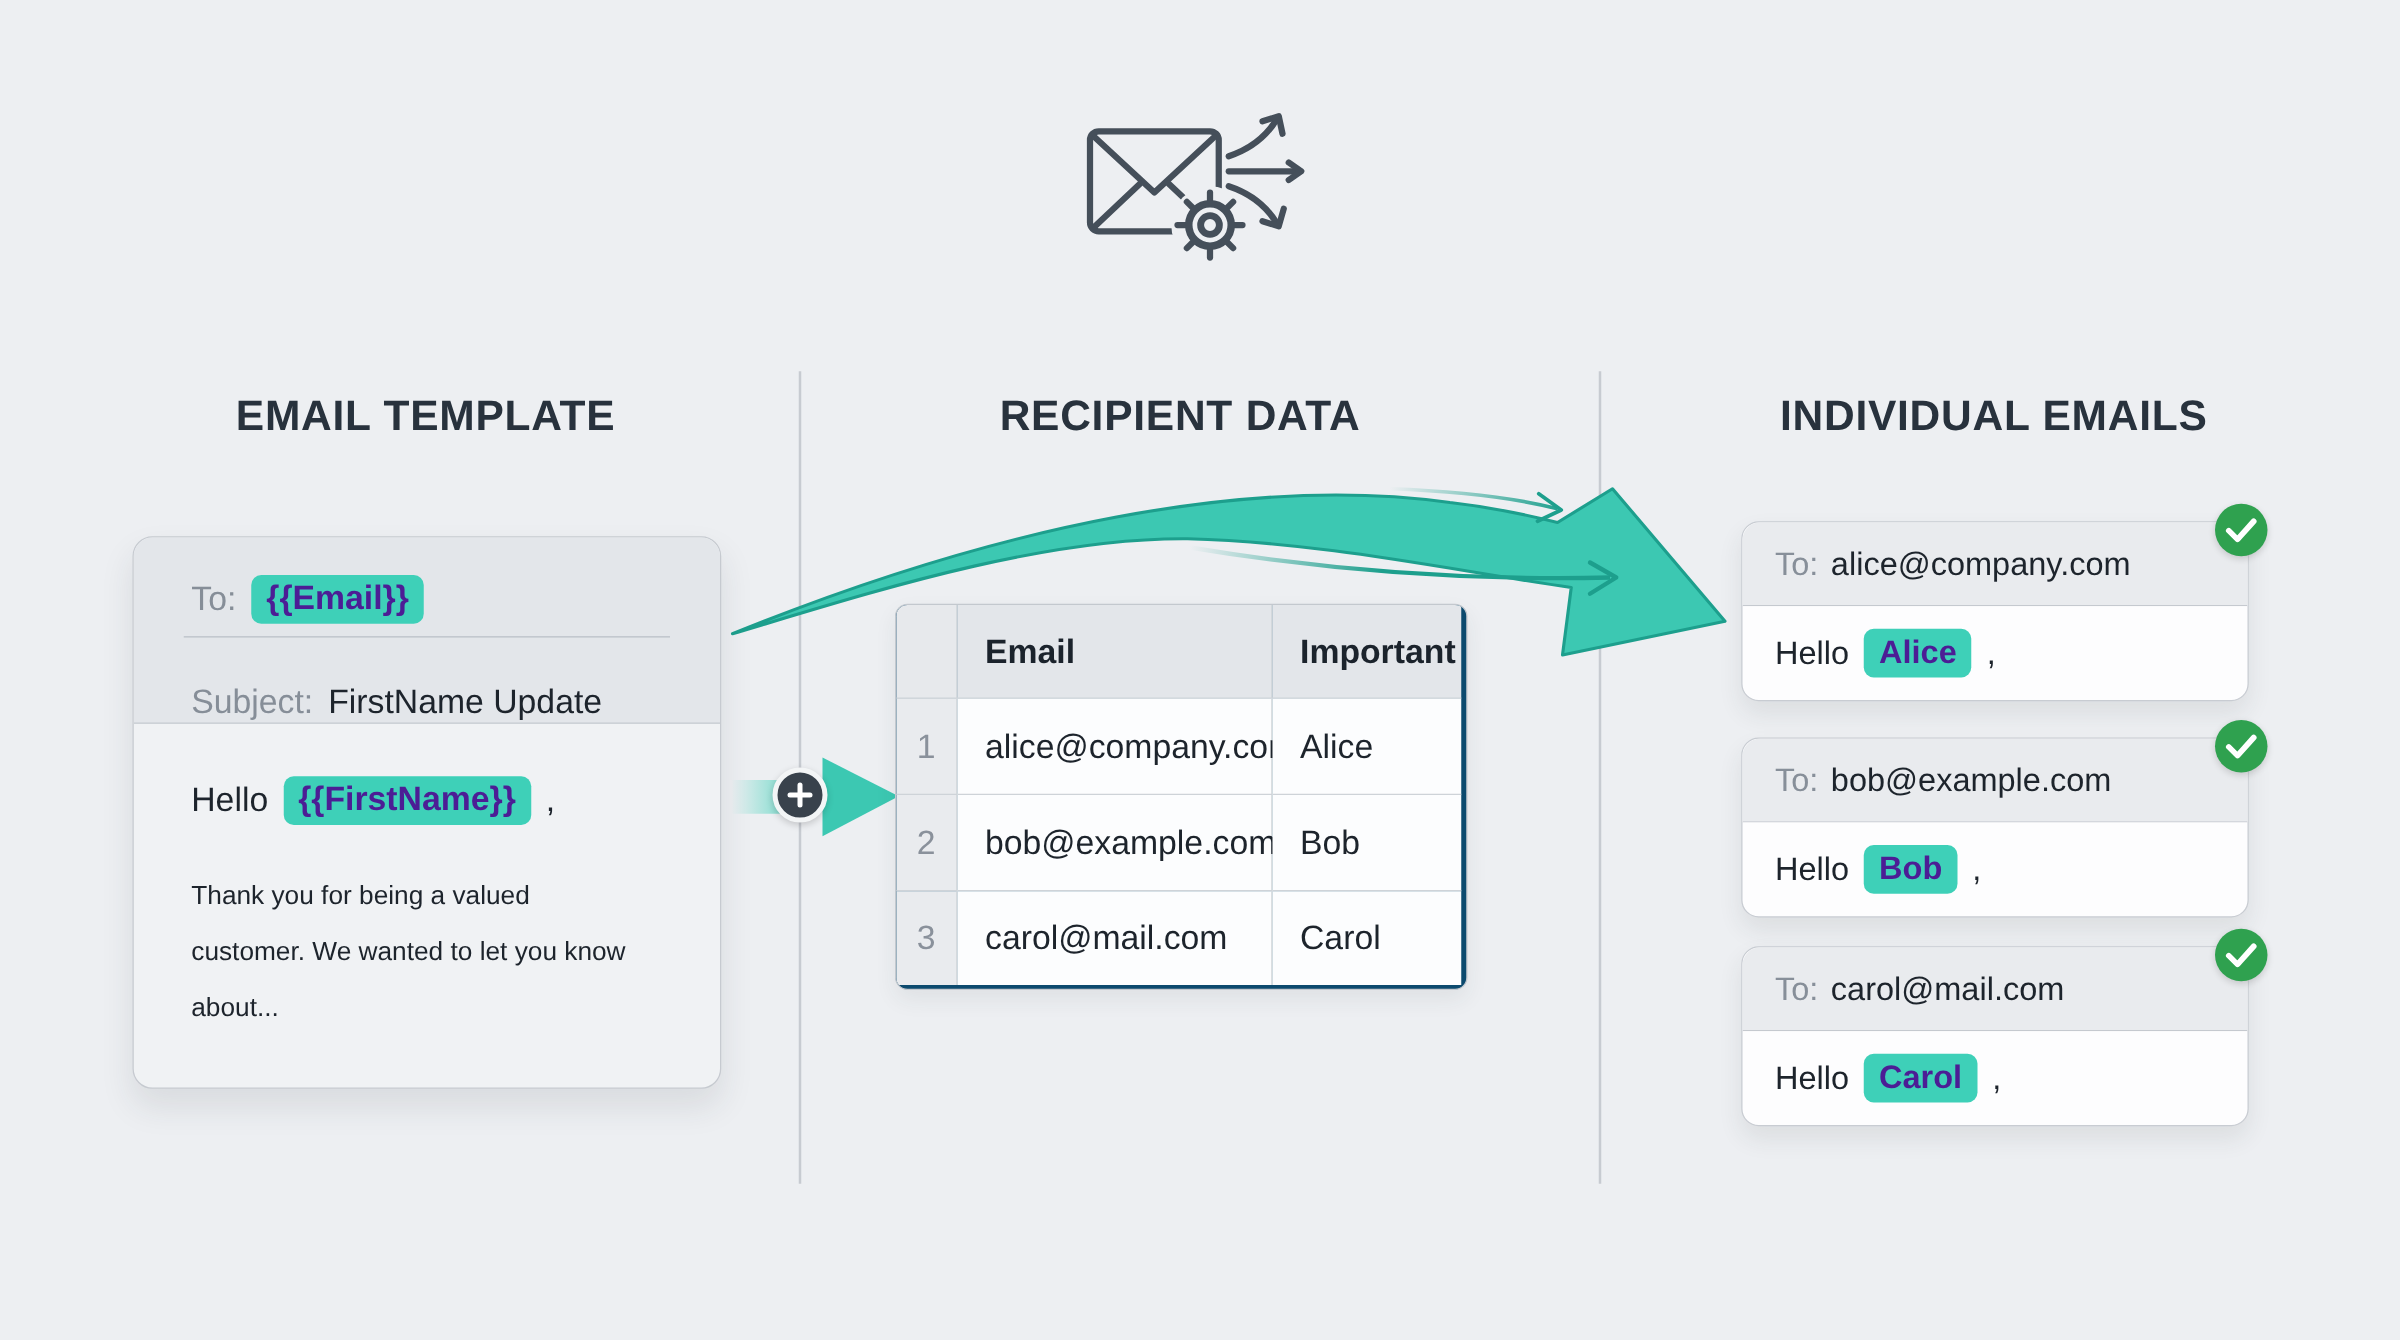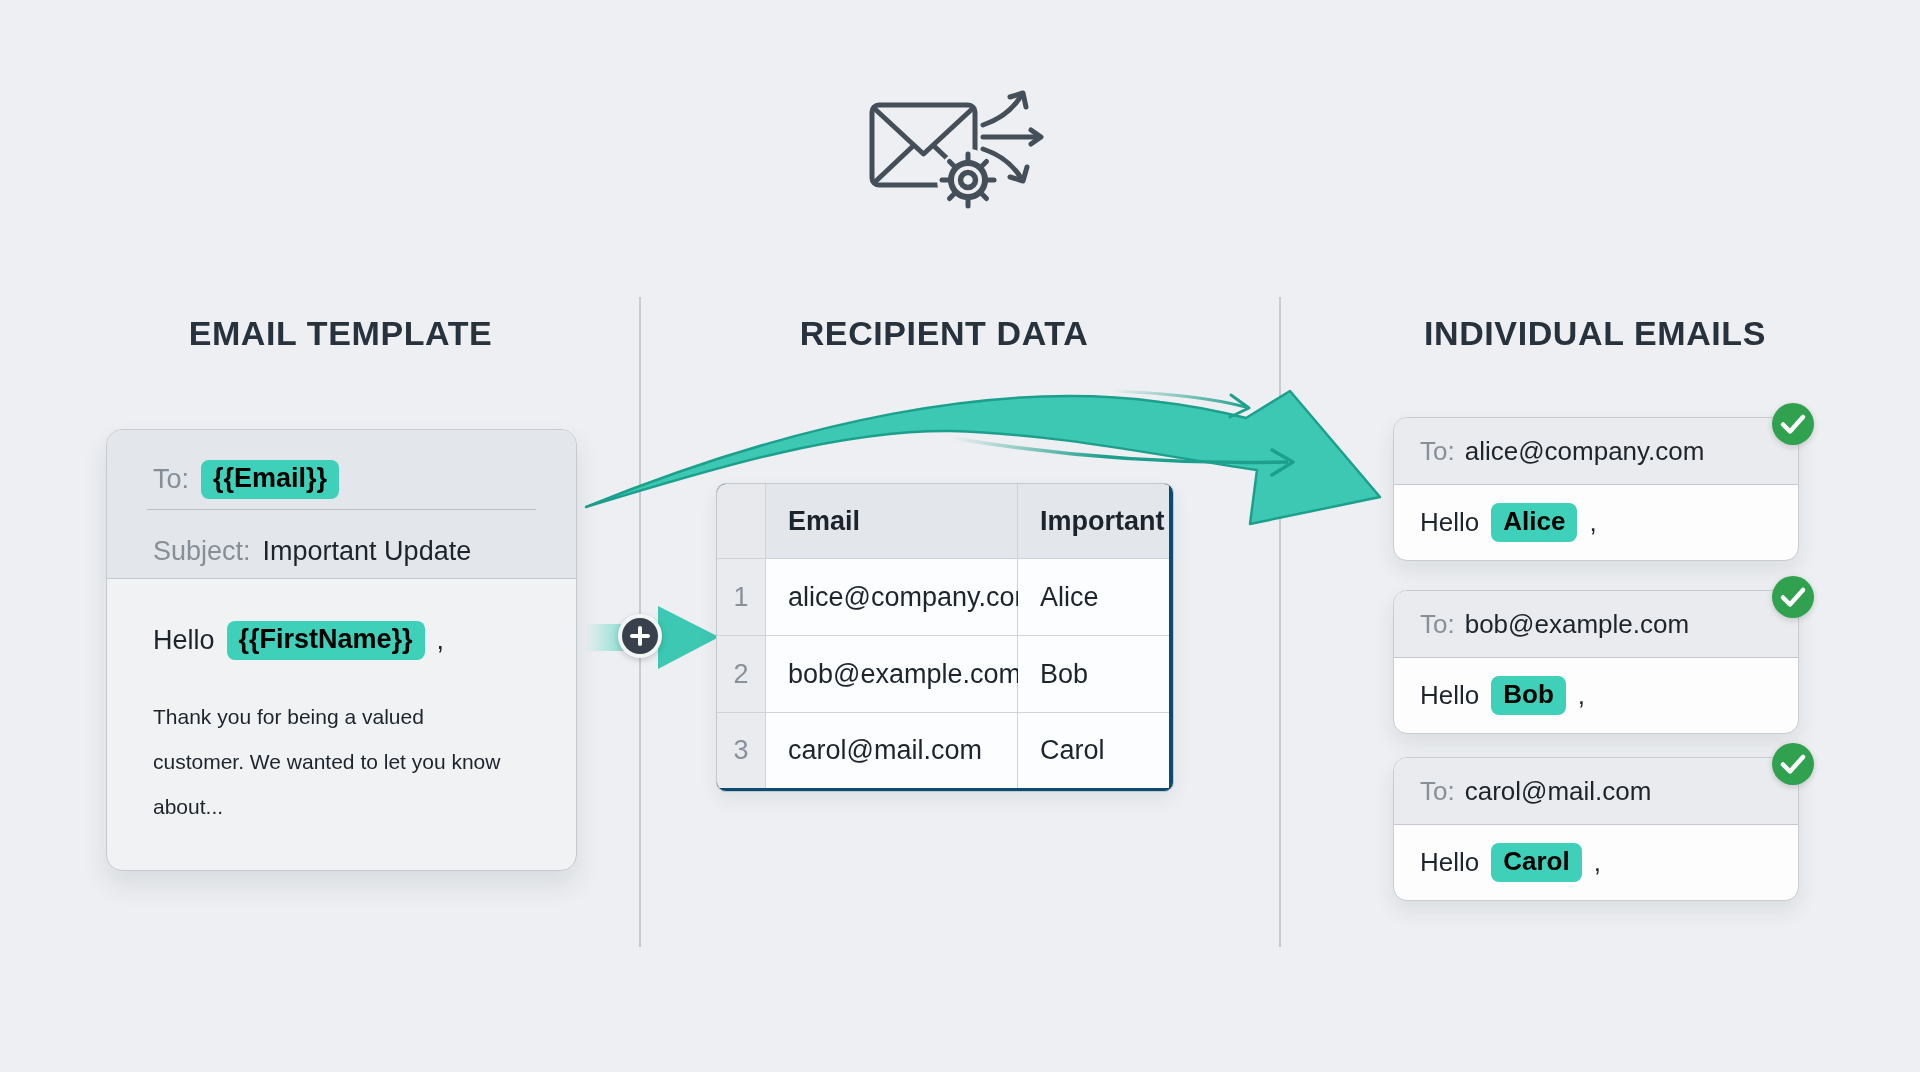--- a/index.html
+++ b/index.html
@@ -17,24 +17,24 @@
   
   .tpl-card{
     position:absolute; left:106px; top:429px; width:469px; height:440px;
     background:#f0f2f4; border:1px solid #c6cad0; border-radius:16px;
     box-shadow:0 14px 26px rgba(40,50,60,.10); overflow:hidden;
   }
   .tpl-header{position:relative; height:148px; background:#e3e6ea; border-bottom:1px solid #c5cad0;}
   .tpl-row{position:absolute; left:46px; display:flex; align-items:center; gap:12px; font-size:27px; color:#868e98; white-space:nowrap;}
   .tpl-to{top:26px; height:46px;}
   .tpl-hr{position:absolute; left:40px; right:40px; top:79px; height:1px; background:#b9bfc6;}
-  .tpl-subject{top:98px; height:46px;}
+  .tpl-subject{top:108px; height:46px;}
   .dark-text{color:#1d242c;}
   .hl-chip{
-    background:#3ed0b8; color:#000000; font-weight:700;
+    background:#3ed0b8; color:#4c1d95; font-weight:700;
     padding:3px 12px 5px; border-radius:8px; white-space:nowrap;
   }
   .tpl-body{padding:42px 40px 0 46px;}
   .greeting{display:flex; align-items:center; gap:12px; font-size:27px; color:#1d242c; white-space:nowrap;}
   .tpl-paragraph{margin-top:34px; width:358px; font-size:21px; line-height:45px; color:#1d242c;}
   
   .merge-band{
     position:absolute; left:585px; top:624px; width:60px; height:27px;
     background:linear-gradient(to right, rgba(62,208,184,0), rgba(62,208,184,.85));
   }
@@ -159,21 +159,21 @@
 
   <div class="tpl-card">
     <div class="tpl-header">
       <div class="tpl-row tpl-to">
         <span>To:</span>
         <span class="hl-chip">{{Email}}</span>
       </div>
       <div class="tpl-hr"></div>
       <div class="tpl-row tpl-subject">
         <span>Subject:</span>
-        <span class="dark-text">Important Update</span>
+        <span class="dark-text">FirstName Update</span>
       </div>
     </div>
     <div class="tpl-body">
       <div class="greeting">
         <span>Hello</span>
         <span class="hl-chip">{{FirstName}}</span>
         <span>,</span>
       </div>
       <div class="tpl-paragraph">Thank you for being a valued customer. We wanted to let you know about...</div>
     </div>

